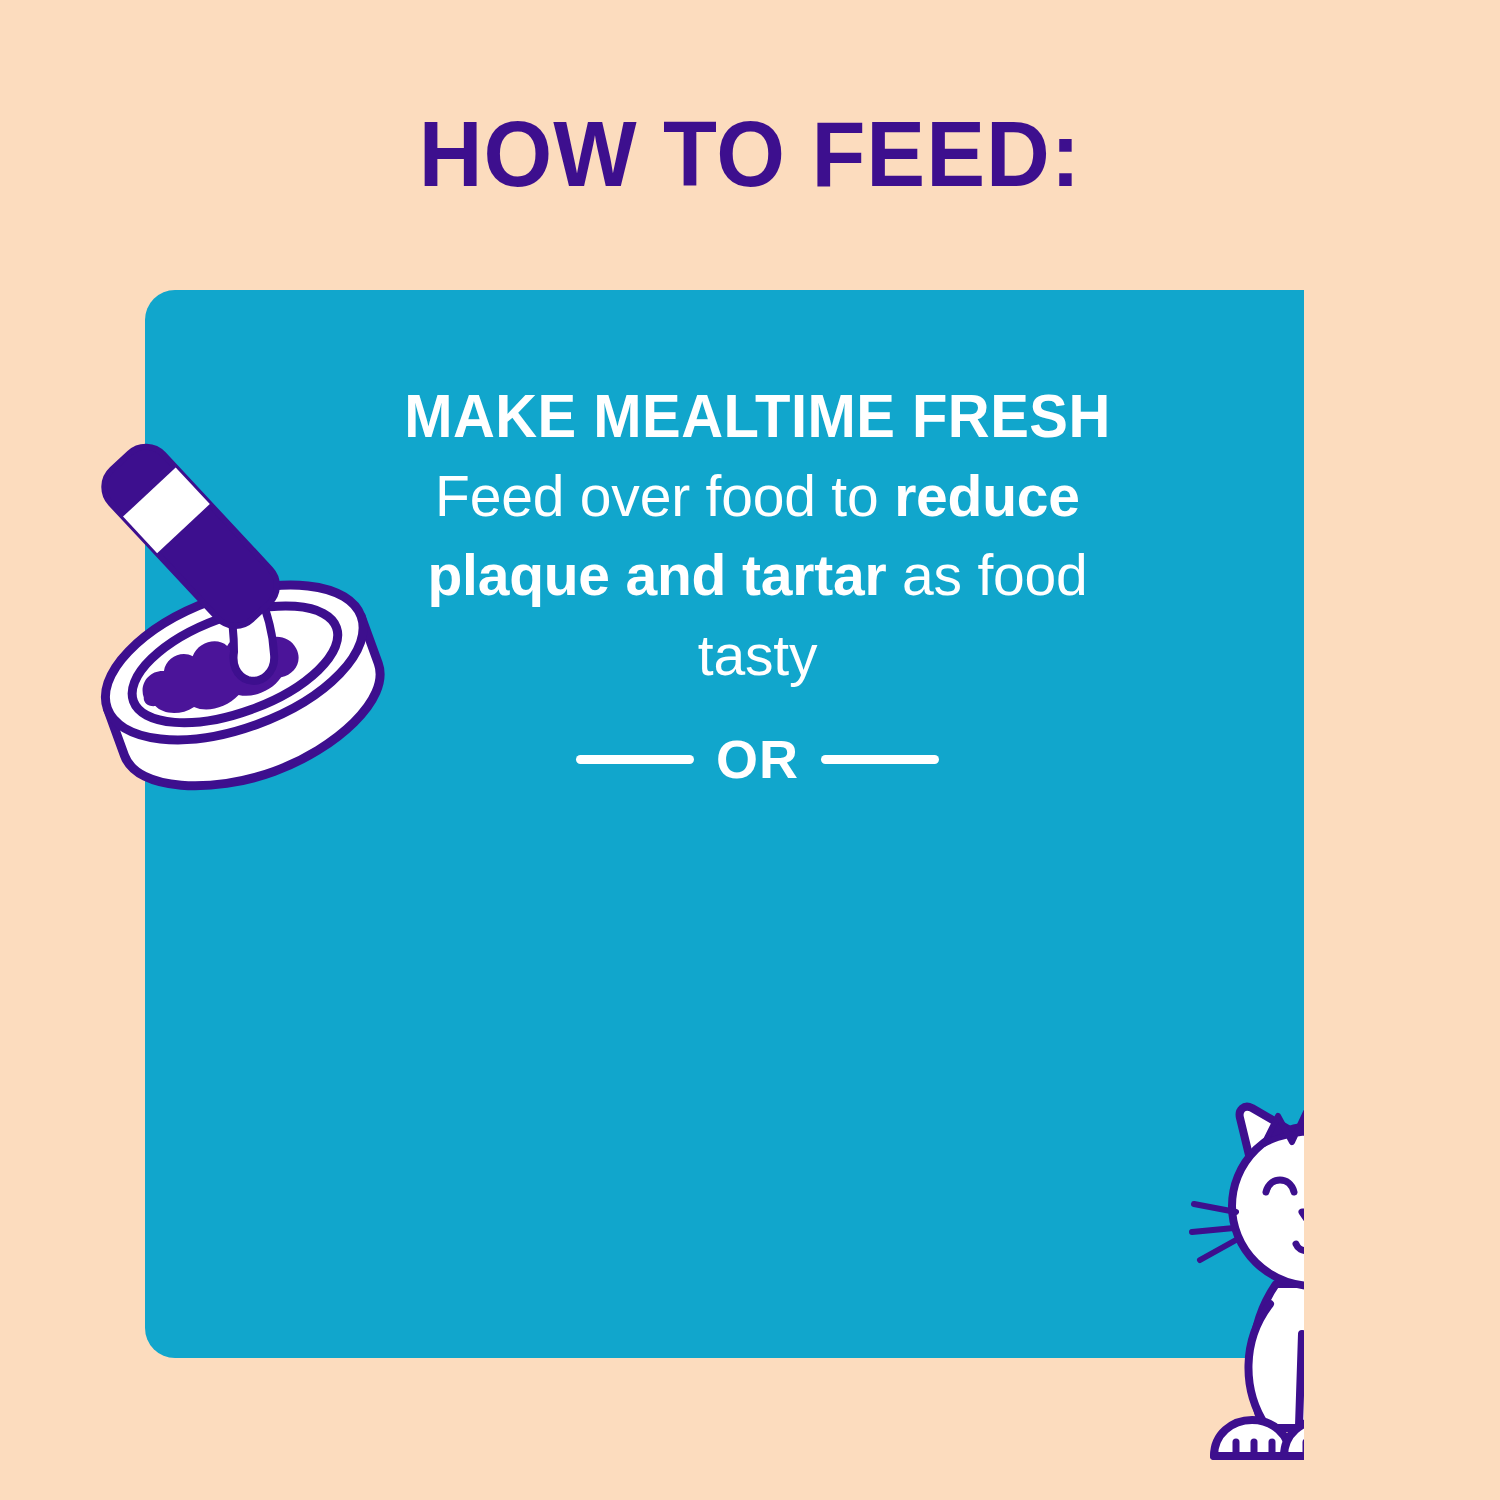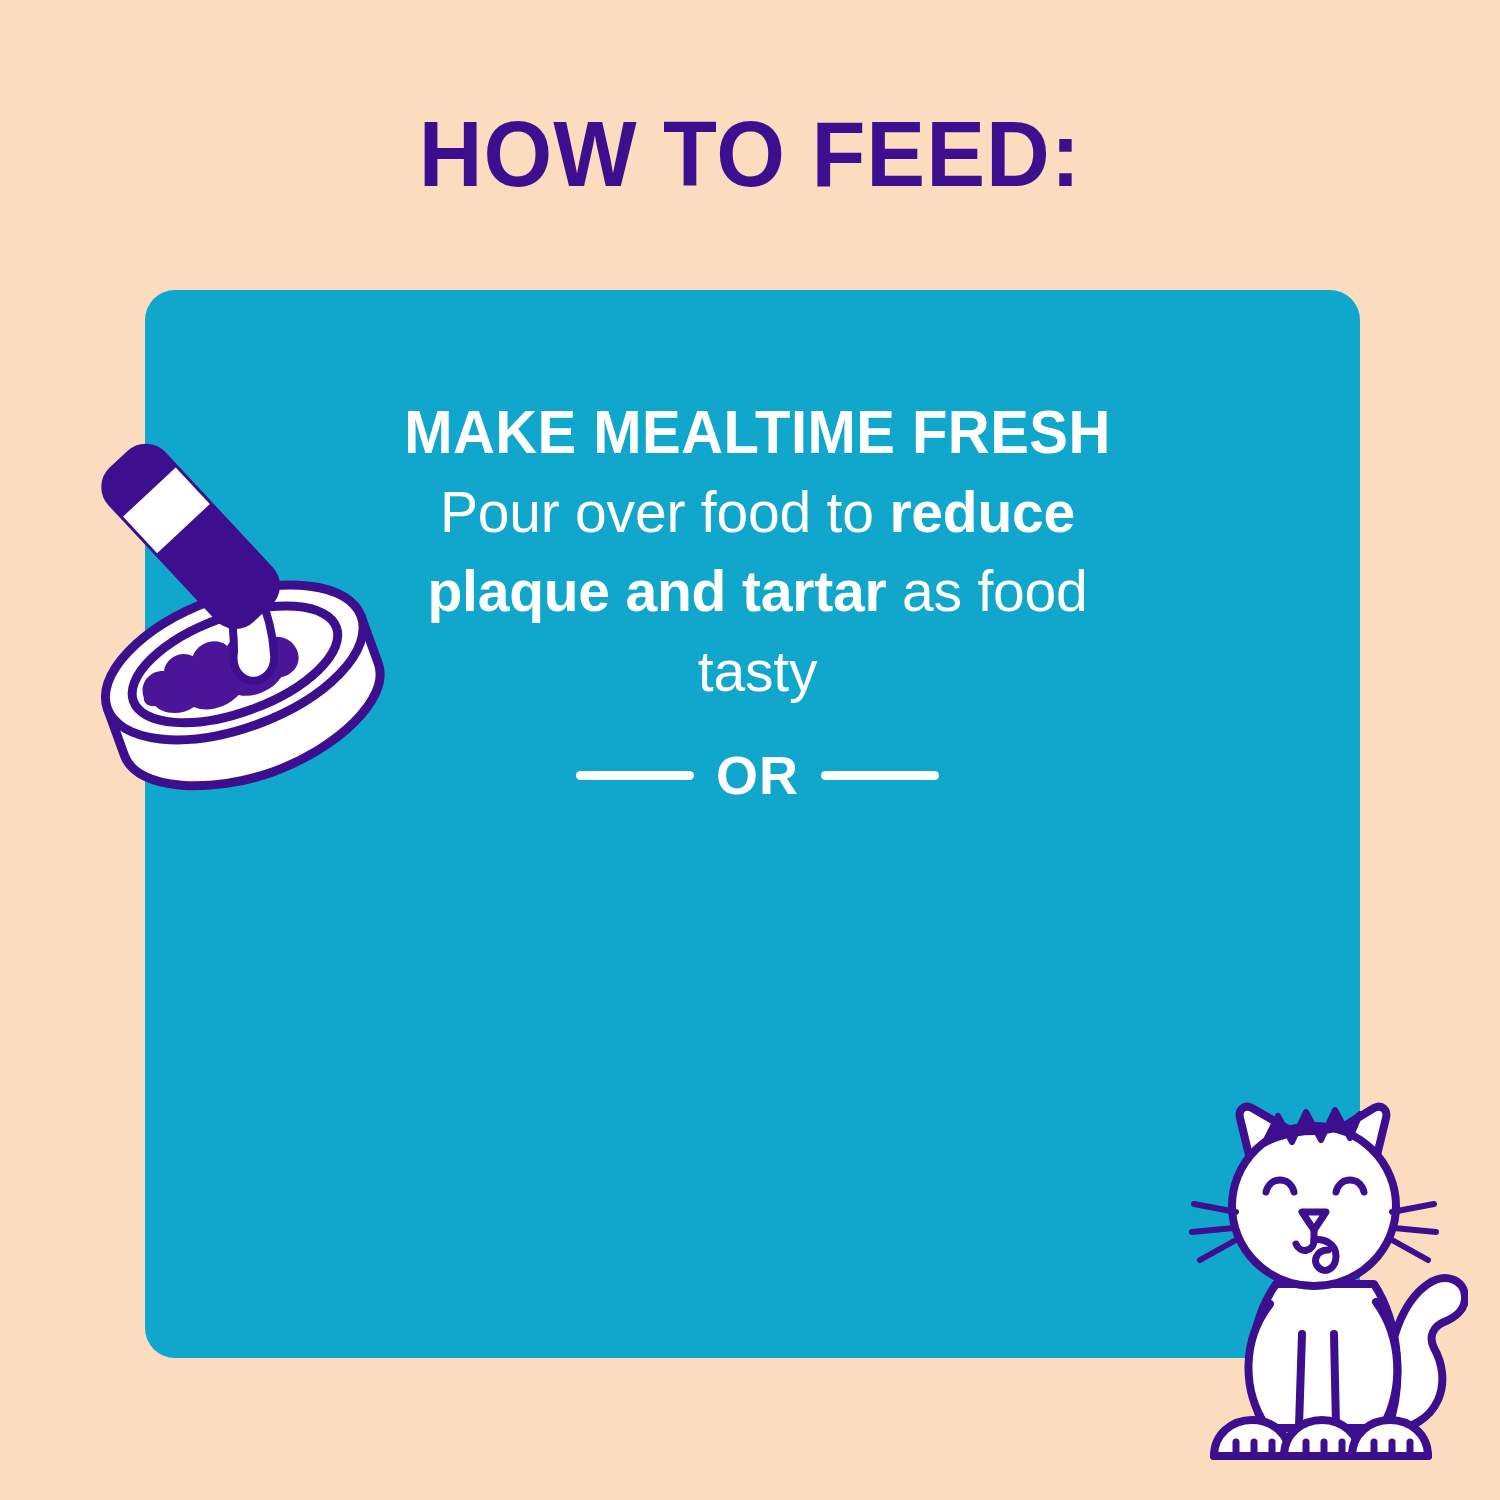--- a/index.html
+++ b/index.html
@@ -10,21 +10,21 @@
     width: 1500px;
     height: 1500px;
     background: #fcdcbe;
     font-family: "Liberation Sans", sans-serif;
     overflow: hidden;
     position: relative;
   }
 
   #stage {
     position: relative;
-    width: 1500px;
+    width: 1304px;
     height: 1500px;
     background: #fcdcbe;
     overflow: hidden;
   }
 
   
   #page-title {
     position: absolute;
     left: 0;
     top: 108px;
@@ -49,21 +49,21 @@
     width: 1215px;
     height: 1068px;
     background: #11a6cc;
     border-radius: 30px;
   }
 
   
   #instructions {
     position: absolute;
     left: 330px;
-    top: 400px;
+    top: 384px;
     width: 855px;
     text-align: center;
     color: #ffffff;
   }
 
   .section-heading {
     font-family: "Liberation Sans", sans-serif;
     font-weight: bold;
     font-size: 61px;
     line-height: 1.06;
@@ -238,21 +238,21 @@
         <path d="M136 152 C146 150 158 156 158 168 C158 180 148 186 141 180 C134 174 138 162 150 162"></path>
       </g>
     </svg>
   </div>
 
   <div id="instructions">
 
     <div>
       <div class="section-heading">MAKE MEALTIME FRESH</div>
       <p class="section-body">
-        <span>Pour over food to </span><b>reduce</b><br>
+        <span>Feed over food to </span><b>reduce</b><br>
         <b>plaque and tartar</b><span> as food</span><br>
         <span>tasty</span>
       </p>
     </div>
 
     <div id="or-divider">
       <span class="divider-rule"></span>
       <span id="or-label">OR</span>
       <span class="divider-rule"></span>
     </div>

